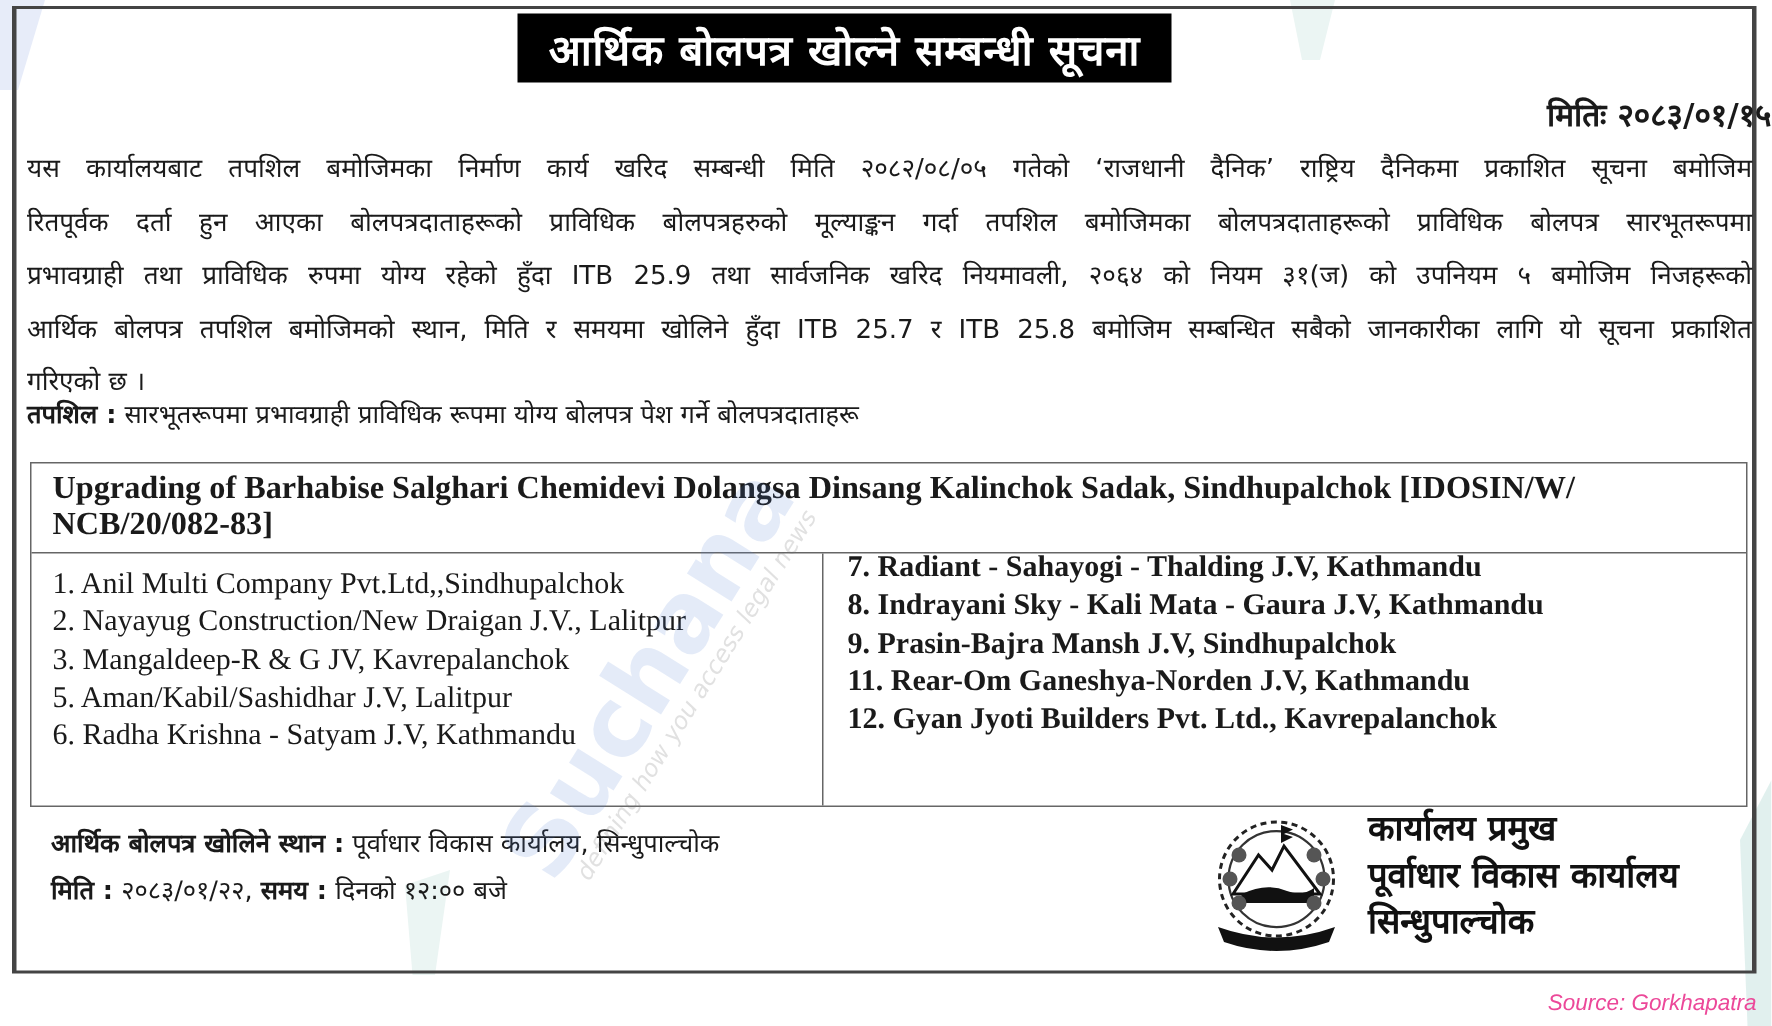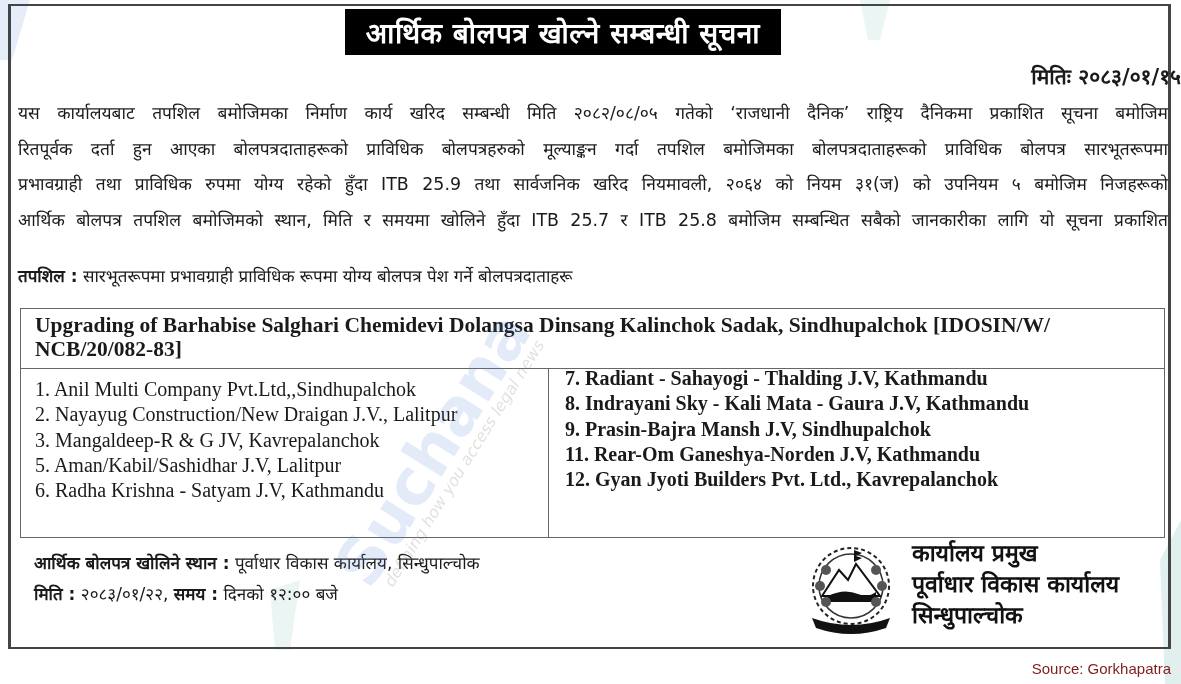--- a/index.html
+++ b/index.html
@@ -51,21 +51,21 @@
   }
   .opening b { font-weight:bold; }
   .emblem {
     position:absolute; left:804px; top:540px; width:94px; height:100px;
   }
   .signature {
     position:absolute; left:912px; top:538px; font-size:23px; font-weight:bold; line-height:31px; color:#111;
   }
   .source {
     position:absolute; right:10px; top:660px; font-family:"Liberation Sans", sans-serif;
-    font-size:15px; color:#7f1d1d;
+    font-style:italic; font-size:15px; color:#ec4899;
   }
   .watermark {
     position:absolute; pointer-events:none; font-family:"DejaVu Sans", sans-serif; font-weight:bold;
     color:rgba(90,130,210,0.16); transform-origin:left top;
   }
   .wm-main { left:320px; top:560px; font-size:64px; transform:rotate(-58deg); }
   .wm-sub { left:380px; top:580px; font-size:16px; font-weight:normal; font-style:italic; color:rgba(120,120,120,0.22); transform:rotate(-58deg); }
   .deco {
     position:absolute; pointer-events:none;
   }
@@ -84,20 +84,21 @@
 
 <div class="title-bar">आर्थिक बोलपत्र खोल्ने सम्बन्धी सूचना</div>
 
 <div class="date-line">मितिः २०८३/०१/१५</div>
 
 <div class="body-text">
   <span class="line">यस कार्यालयबाट तपशिल बमोजिमका निर्माण कार्य खरिद सम्बन्धी मिति २०८२/०८/०५ गतेको ‘राजधानी दैनिक’ राष्ट्रिय दैनिकमा प्रकाशित सूचना बमोजिम</span>
   <span class="line">रितपूर्वक दर्ता हुन आएका बोलपत्रदाताहरूको प्राविधिक बोलपत्रहरुको मूल्याङ्कन गर्दा तपशिल बमोजिमका बोलपत्रदाताहरूको प्राविधिक बोलपत्र सारभूतरूपमा</span>
   <span class="line">प्रभावग्राही तथा प्राविधिक रुपमा योग्य रहेको हुँदा ITB 25.9 तथा सार्वजनिक खरिद नियमावली, २०६४ को नियम ३१(ज) को उपनियम ५ बमोजिम निजहरूको</span>
   <span class="line">आर्थिक बोलपत्र तपशिल बमोजिमको स्थान, मिति र समयमा खोलिने हुँदा ITB 25.7 र ITB 25.8 बमोजिम सम्बन्धित सबैको जानकारीका लागि यो सूचना प्रकाशित</span>
+  <span class="line last">गरिएको छ ।</span>
 </div>
 
 <div class="tapsil">
   <b>तपशिल :</b><span> सारभूतरूपमा प्रभावग्राही प्राविधिक रूपमा योग्य बोलपत्र पेश गर्ने बोलपत्रदाताहरू</span>
 </div>
 
 <div class="tbl">
   <div class="tbl-head">Upgrading of Barhabise Salghari Chemidevi Dolangsa Dinsang Kalinchok Sadak, Sindhupalchok [IDOSIN/W/ NCB/20/082-83]</div>
   <div class="col left">
     <span class="item">1. Anil Multi Company Pvt.Ltd,,Sindhupalchok</span>

